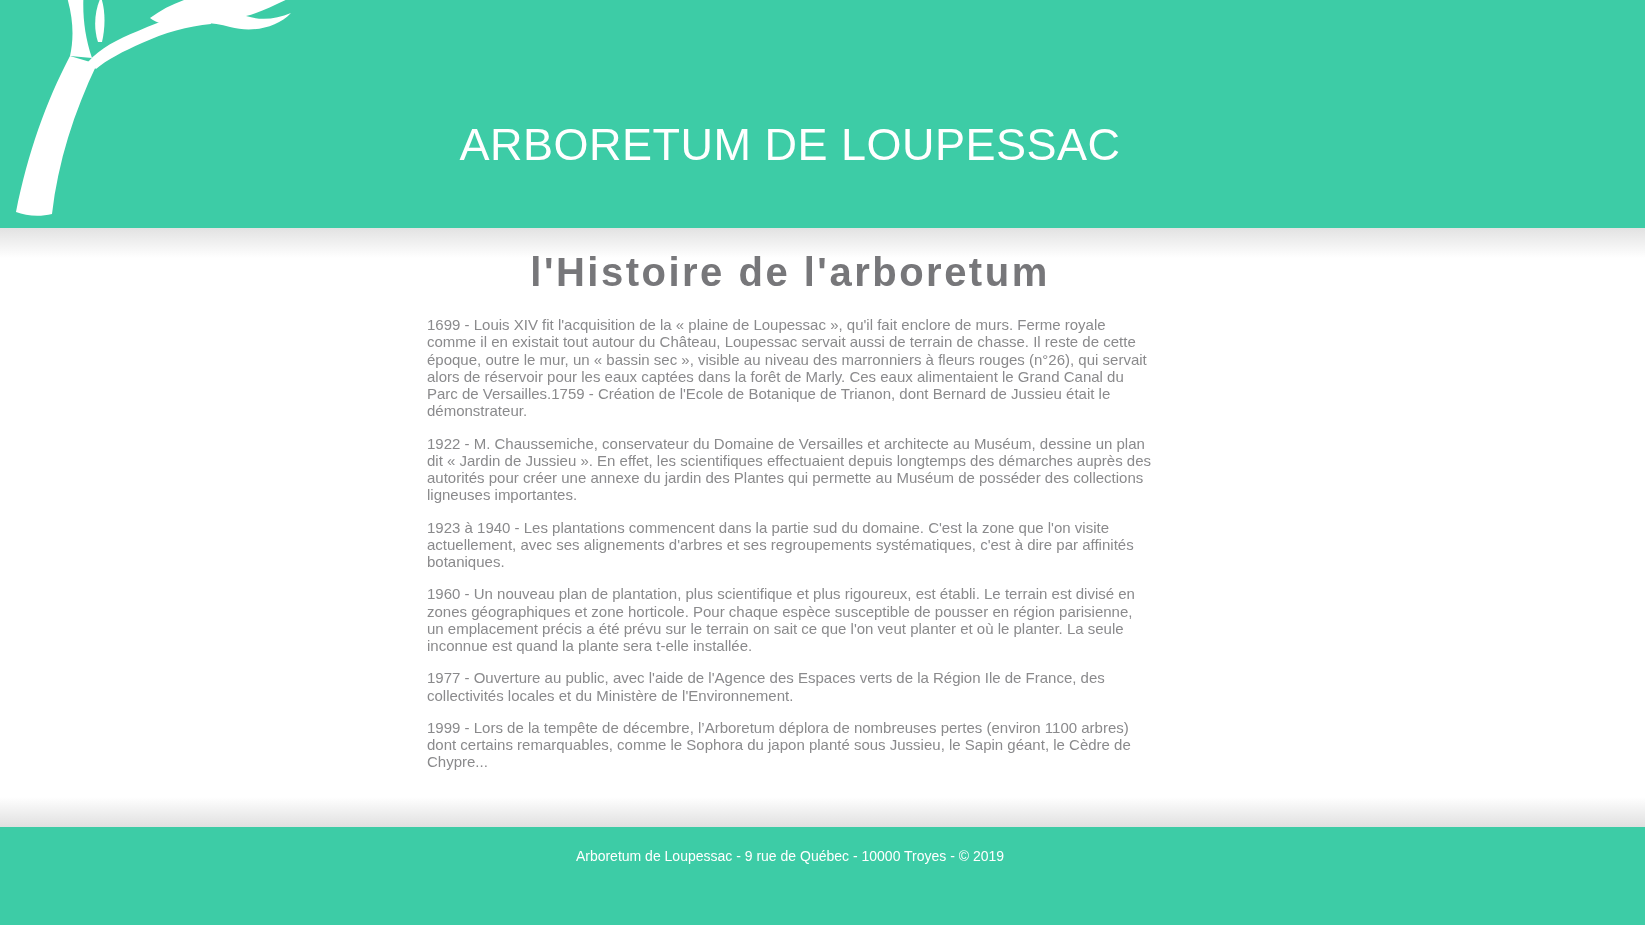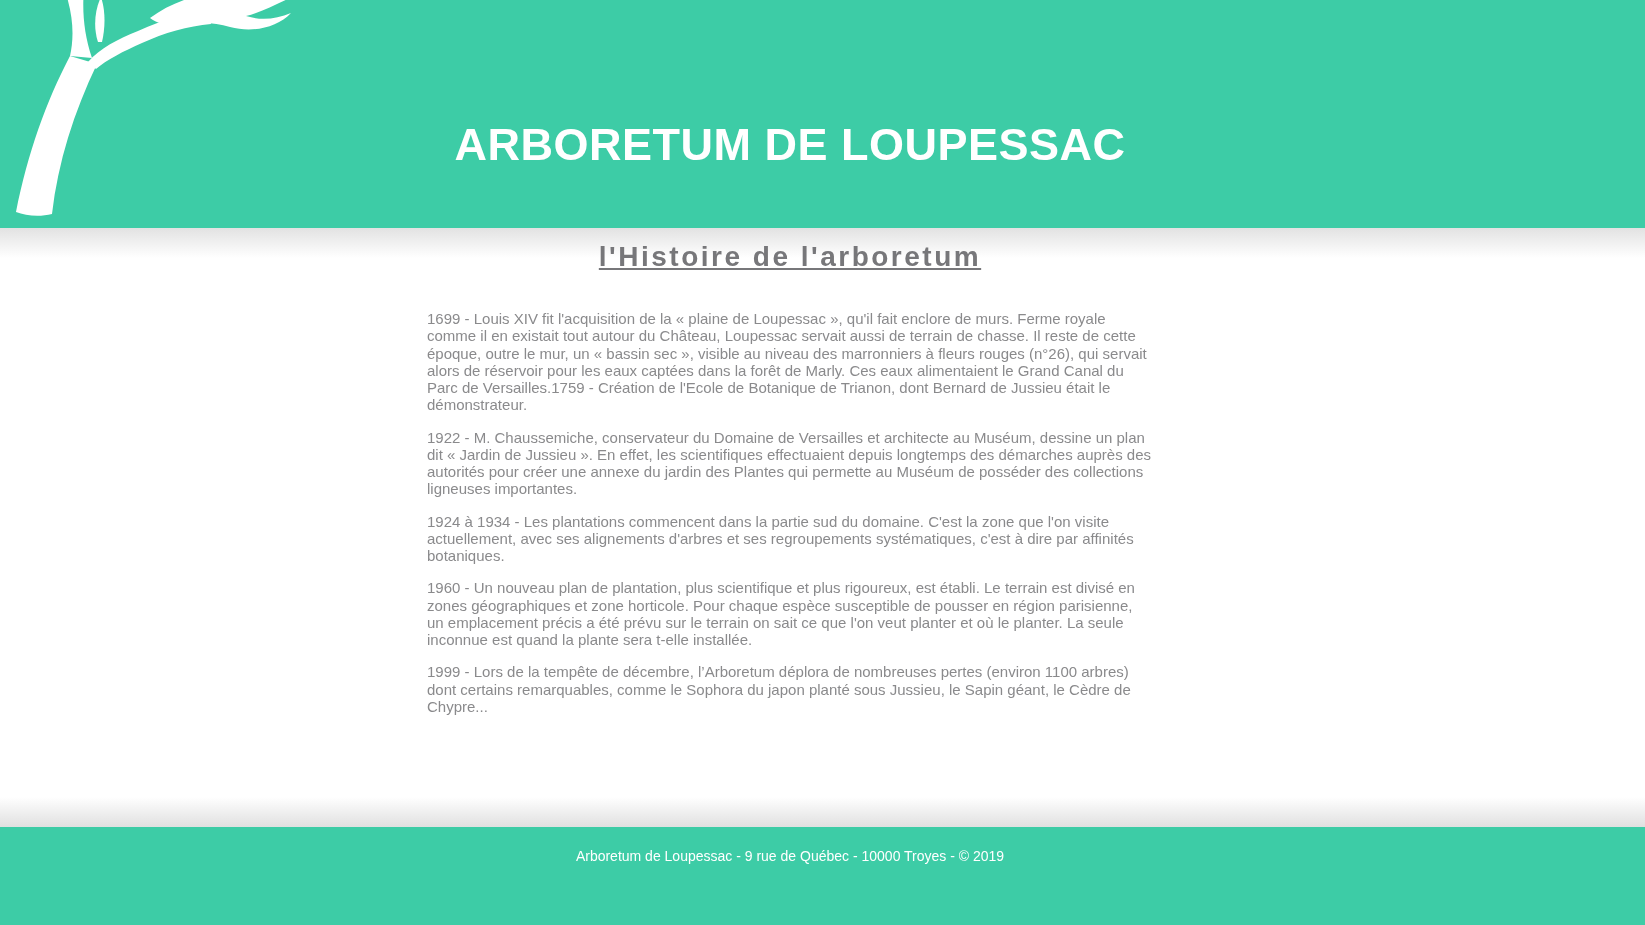--- a/index.html
+++ b/index.html
@@ -39,47 +39,46 @@
   .logo-wrap svg { display: block; overflow: hidden; }
   h1.site-title {
     position: absolute;
     left: 0;
     right: 0;
     top: 119px;
     margin: 0;
     text-align: center;
     color: #ffffff;
     font-size: 45px;
-    font-weight: 700;
+    font-weight: 400;
     letter-spacing: 0.5px;
     white-space: nowrap;
   }
 
   
   main.content {
     height: 599px;
     background: linear-gradient(to bottom,
       #e2e2e2 0px, #ffffff 30px,
       #ffffff 569px, #e0e0e0 599px);
     overflow: hidden;
   }
   h2.page-heading {
     margin: 0;
-    padding-top: 13px;
+    padding-top: 22px;
     text-align: center;
     color: #77777a;
-    font-size: 28px;
+    font-size: 40px;
     font-weight: 700;
     letter-spacing: 2.5px;
     white-space: nowrap;
-    text-decoration: underline;
   }
   .history-text {
     width: 726px;
-    margin: 16px auto;
+    margin: 0 auto;
     padding-top: 6px;
     color: #8a8a8c;
     font-size: 15px;
     line-height: 1.15;
     text-align: left;
   }
   .history-text p { margin: 15px 0; }
 
   
   footer.site-footer {
@@ -119,22 +118,23 @@
     <h1 class="site-title">ARBORETUM DE LOUPESSAC</h1>
   </div>
 </header>
 
 <main class="content">
   <div class="shell">
     <h2 class="page-heading">l'Histoire de l'arboretum</h2>
     <div class="history-text">
         <p>1699 - Louis XIV fit l'acquisition de la « plaine de Loupessac », qu'il fait enclore de murs. Ferme royale comme il en existait tout autour du Château, Loupessac servait aussi de terrain de chasse. Il reste de cette époque, outre le mur, un « bassin sec », visible au niveau des marronniers à fleurs rouges (n°26), qui servait alors de réservoir pour les eaux captées dans la forêt de Marly. Ces eaux alimentaient le Grand Canal du Parc de Versailles.1759 - Création de l'Ecole de Botanique de Trianon, dont Bernard de Jussieu était le démonstrateur.</p>
         <p>1922 - M. Chaussemiche, conservateur du Domaine de Versailles et architecte au Muséum, dessine un plan dit « Jardin de Jussieu ». En effet, les scientifiques effectuaient depuis longtemps des démarches auprès des autorités pour créer une annexe du jardin des Plantes qui permette au Muséum de posséder des collections ligneuses importantes.</p>
-        <p>1924 à 1934 - Les plantations commencent dans la partie sud du domaine. C'est la zone que l'on visite actuellement, avec ses alignements d'arbres et ses regroupements systématiques, c'est à dire par affinités botaniques.</p>
+        <p>1923 à 1940 - Les plantations commencent dans la partie sud du domaine. C'est la zone que l'on visite actuellement, avec ses alignements d'arbres et ses regroupements systématiques, c'est à dire par affinités botaniques.</p>
         <p>1960 - Un nouveau plan de plantation, plus scientifique et plus rigoureux, est établi. Le terrain est divisé en zones géographiques et zone horticole. Pour chaque espèce susceptible de pousser en région parisienne, un emplacement précis a été prévu sur le terrain on sait ce que l'on veut planter et où le planter. La seule inconnue est quand la plante sera t-elle installée.</p>
+        <p>1977 - Ouverture au public, avec l'aide de l'Agence des Espaces verts de la Région Ile de France, des collectivités locales et du Ministère de l'Environnement.</p>
         <p>1999 - Lors de la tempête de décembre, l’Arboretum déplora de nombreuses pertes (environ 1100 arbres) dont certains remarquables, comme le Sophora du japon planté sous Jussieu, le Sapin géant, le Cèdre de Chypre...</p>
       </div>
   </div>
 </main>
 
 <footer class="site-footer">
   <div class="shell">
     <p class="footer-line">Arboretum de Loupessac - 9 rue de Québec - 10000 Troyes - © 2019</p>
   </div>
 </footer>

